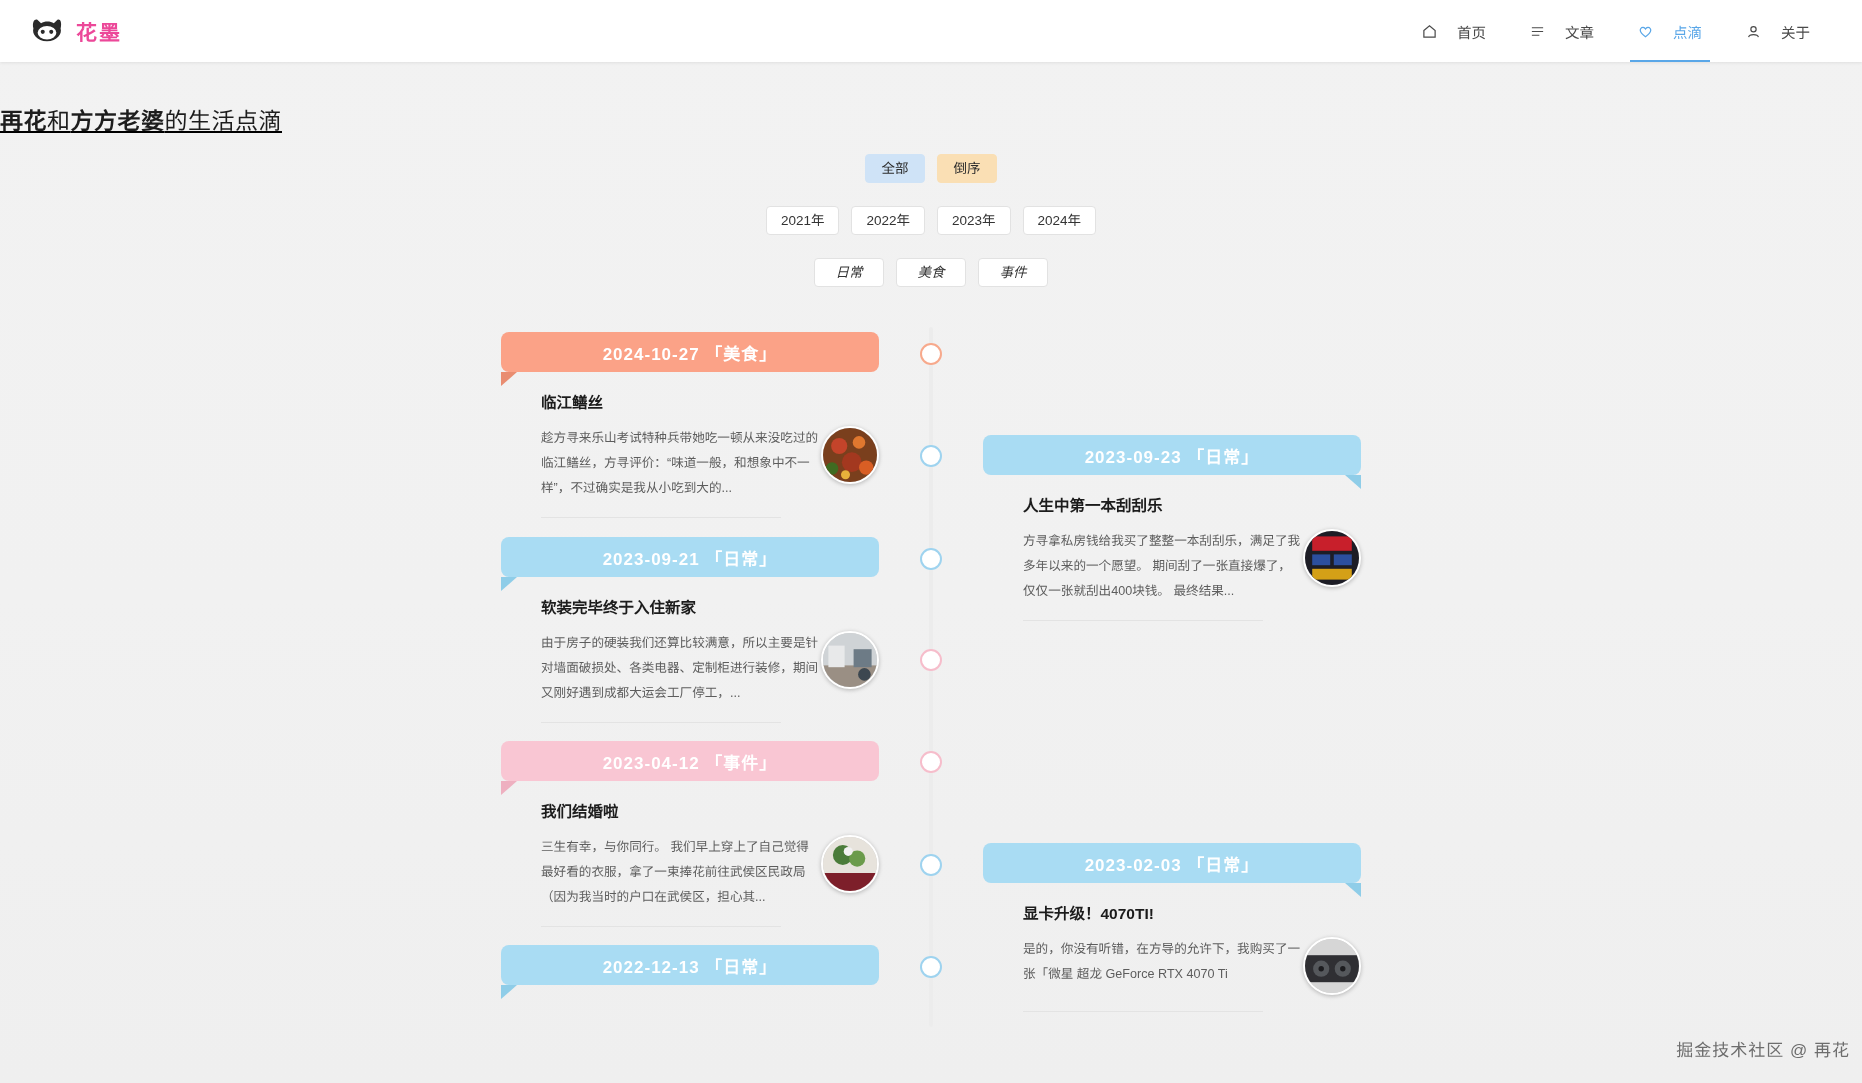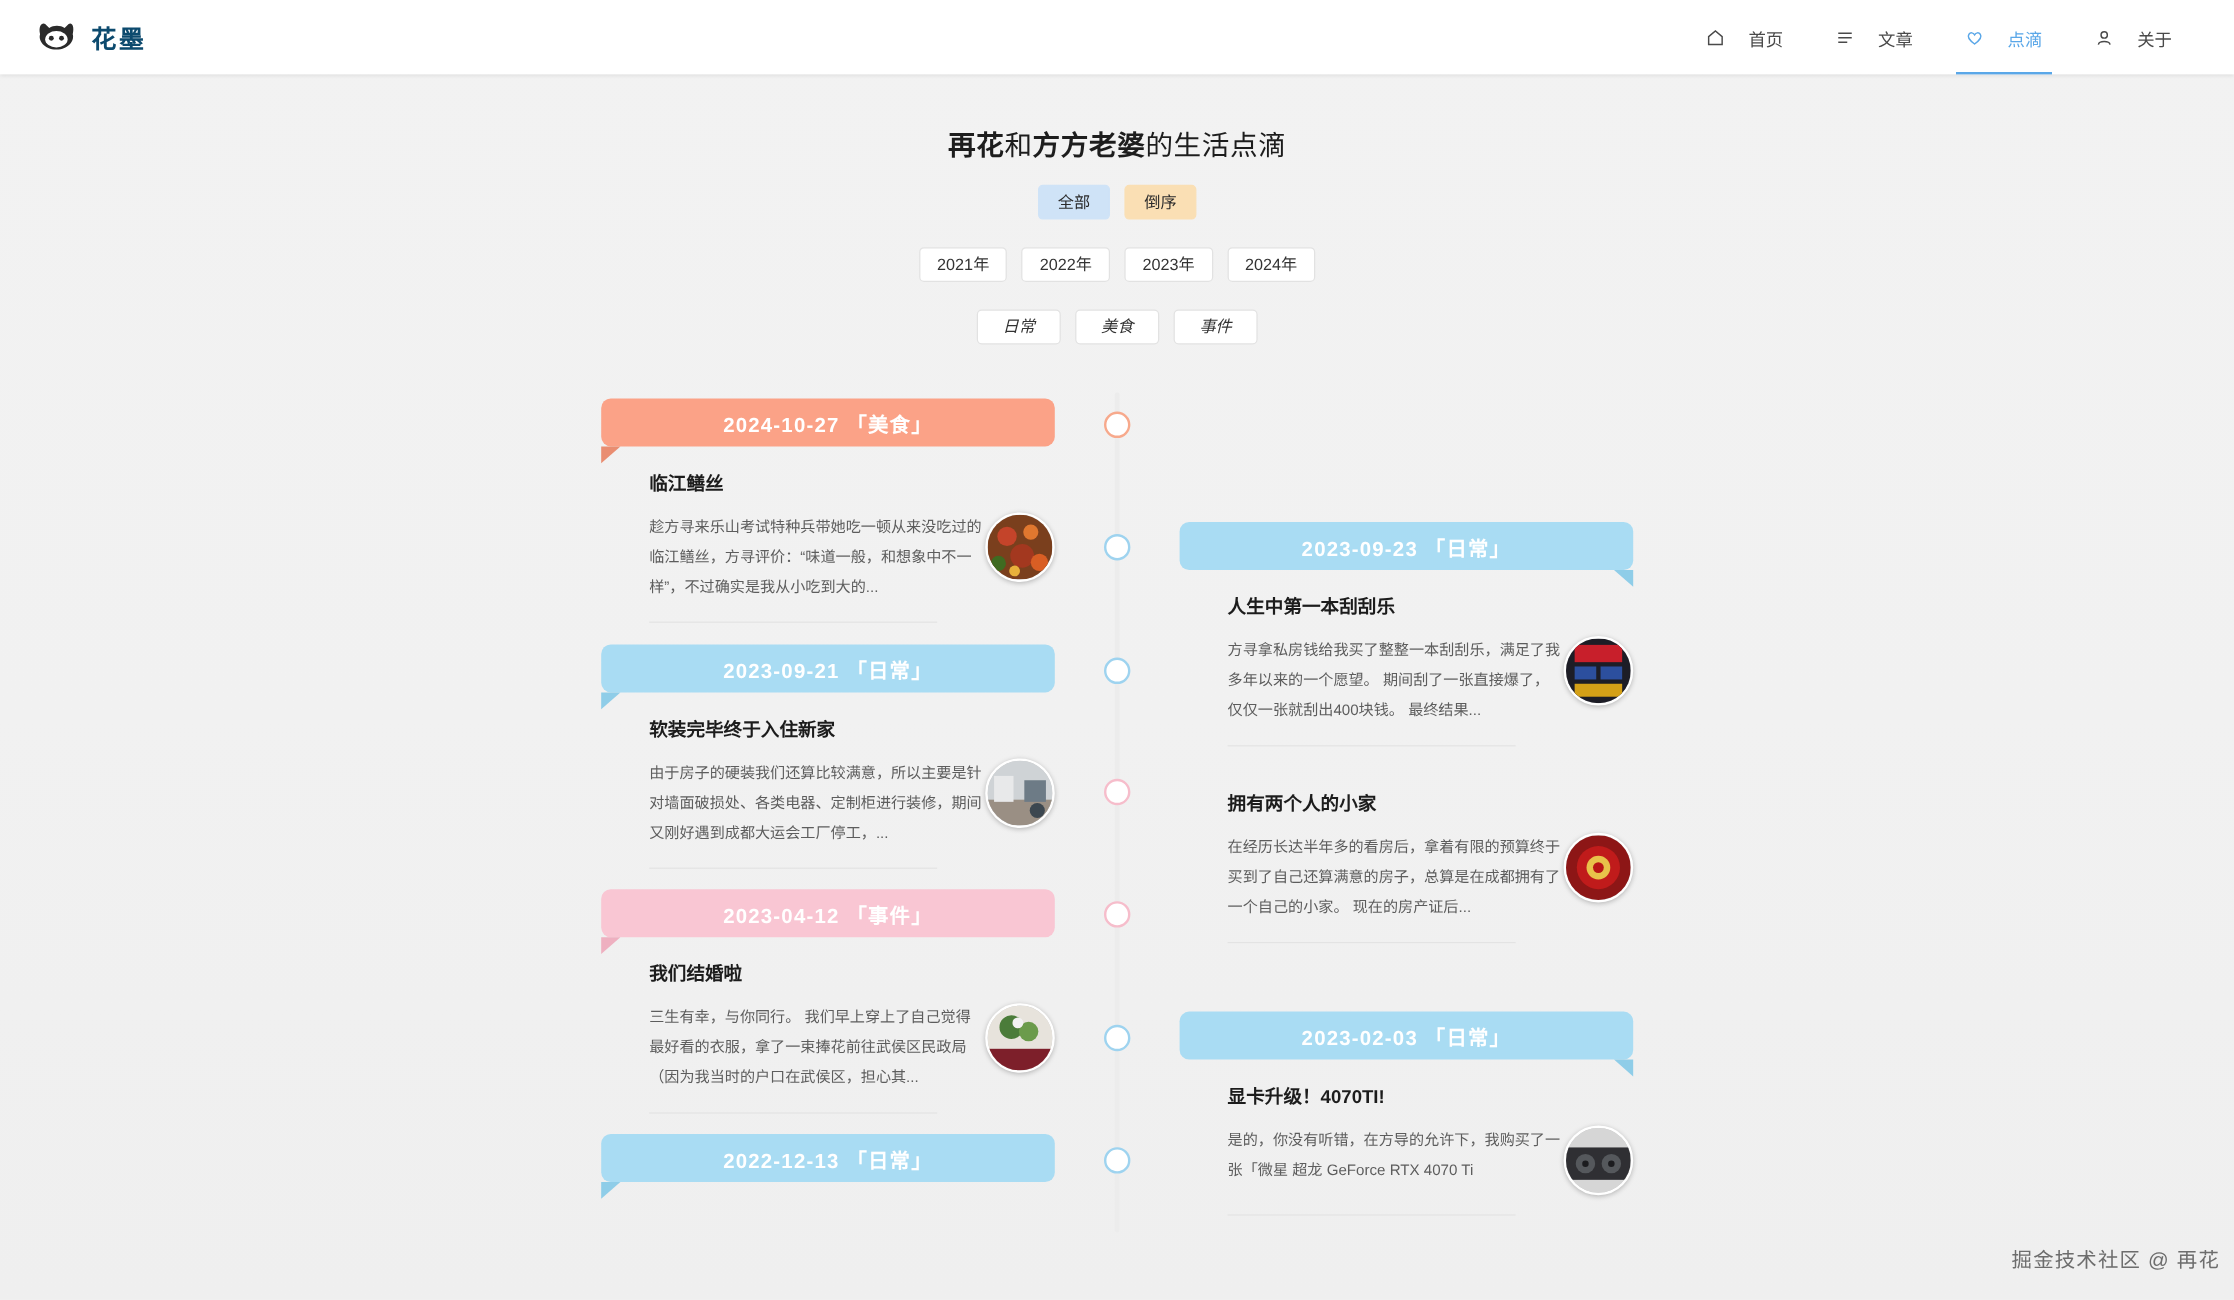--- a/index.html
+++ b/index.html
@@ -30,21 +30,21 @@
     z-index: 20;
   }
   .brand { display: flex; align-items: center; gap: 12px; }
   .brand-logo {
     width: 34px; height: 30px;
     display: flex; align-items: center; justify-content: center;
   }
   .brand-title {
     font-size: 21px;
     font-weight: bold;
-    color: #0c4a6e;
+    color: #ec4899;
     letter-spacing: 2px;
   }
   .nav {
     margin-left: auto;
     display: flex;
     align-items: center;
     height: 100%;
     gap: 0;
   }
   .nav-item {
@@ -63,21 +63,21 @@
     content: "";
     position: absolute;
     left: 14px; right: 14px; bottom: 0;
     height: 2px;
     background: #5aa7e8;
   }
   .nav-icon { display: inline-flex; width: 15px; height: 15px; }
   .nav-icon svg { width: 15px; height: 15px; display: block; }
 
   
-  .title-wrap { text-align: center; margin-top: 40px; }
+  .title-wrap { text-align: left; margin-top: 40px; text-decoration: underline; }
   .main-title {
     font-size: 23px;
     color: #1d1d1d;
     letter-spacing: .5px;
     font-weight: 500;
   }
   .main-title b { font-weight: bold; }
 
   
   .filter-row {
@@ -378,35 +378,20 @@
               <rect x="34" y="18" width="20" height="20" fill="#6d7b86"></rect>
               <circle cx="46" cy="46" r="7" fill="#3c4750"></circle>
             </svg>
           </div>
         </div>
         <div class="card-sep"></div>
       </div>
     </div>
 
     <div class="card right" style="top:312px">
-      <div class="card-body">
-        <div class="card-title">拥有两个人的小家</div>
-        <div class="card-content">
-          <div class="card-text">在经历长达半年多的看房后，拿着有限的预算终于买到了自己还算满意的房子，总算是在成都拥有了一个自己的小家。 现在的房产证后...</div>
-          <div class="thumb">
-            <svg class="tex" viewBox="0 0 60 60" preserveAspectRatio="none">
-              <rect width="60" height="60" fill="#8d1616"></rect>
-              <circle cx="30" cy="30" r="20" fill="#c01b1b"></circle>
-              <circle cx="30" cy="30" r="11" fill="#e8c24a"></circle>
-              <circle cx="30" cy="30" r="5" fill="#b81515"></circle>
-            </svg>
-          </div>
-        </div>
-        <div class="card-sep"></div>
-      </div>
     </div>
 
     <div class="card left" style="top:414px">
       <div class="card-head pink">2023-04-12 「事件」</div>
       <div class="card-body">
         <div class="card-title">我们结婚啦</div>
         <div class="card-content">
           <div class="card-text">三生有幸，与你同行。 我们早上穿上了自己觉得最好看的衣服，拿了一束捧花前往武侯区民政局（因为我当时的户口在武侯区，担心其...</div>
           <div class="thumb">
             <svg class="tex" viewBox="0 0 60 60" preserveAspectRatio="none">

